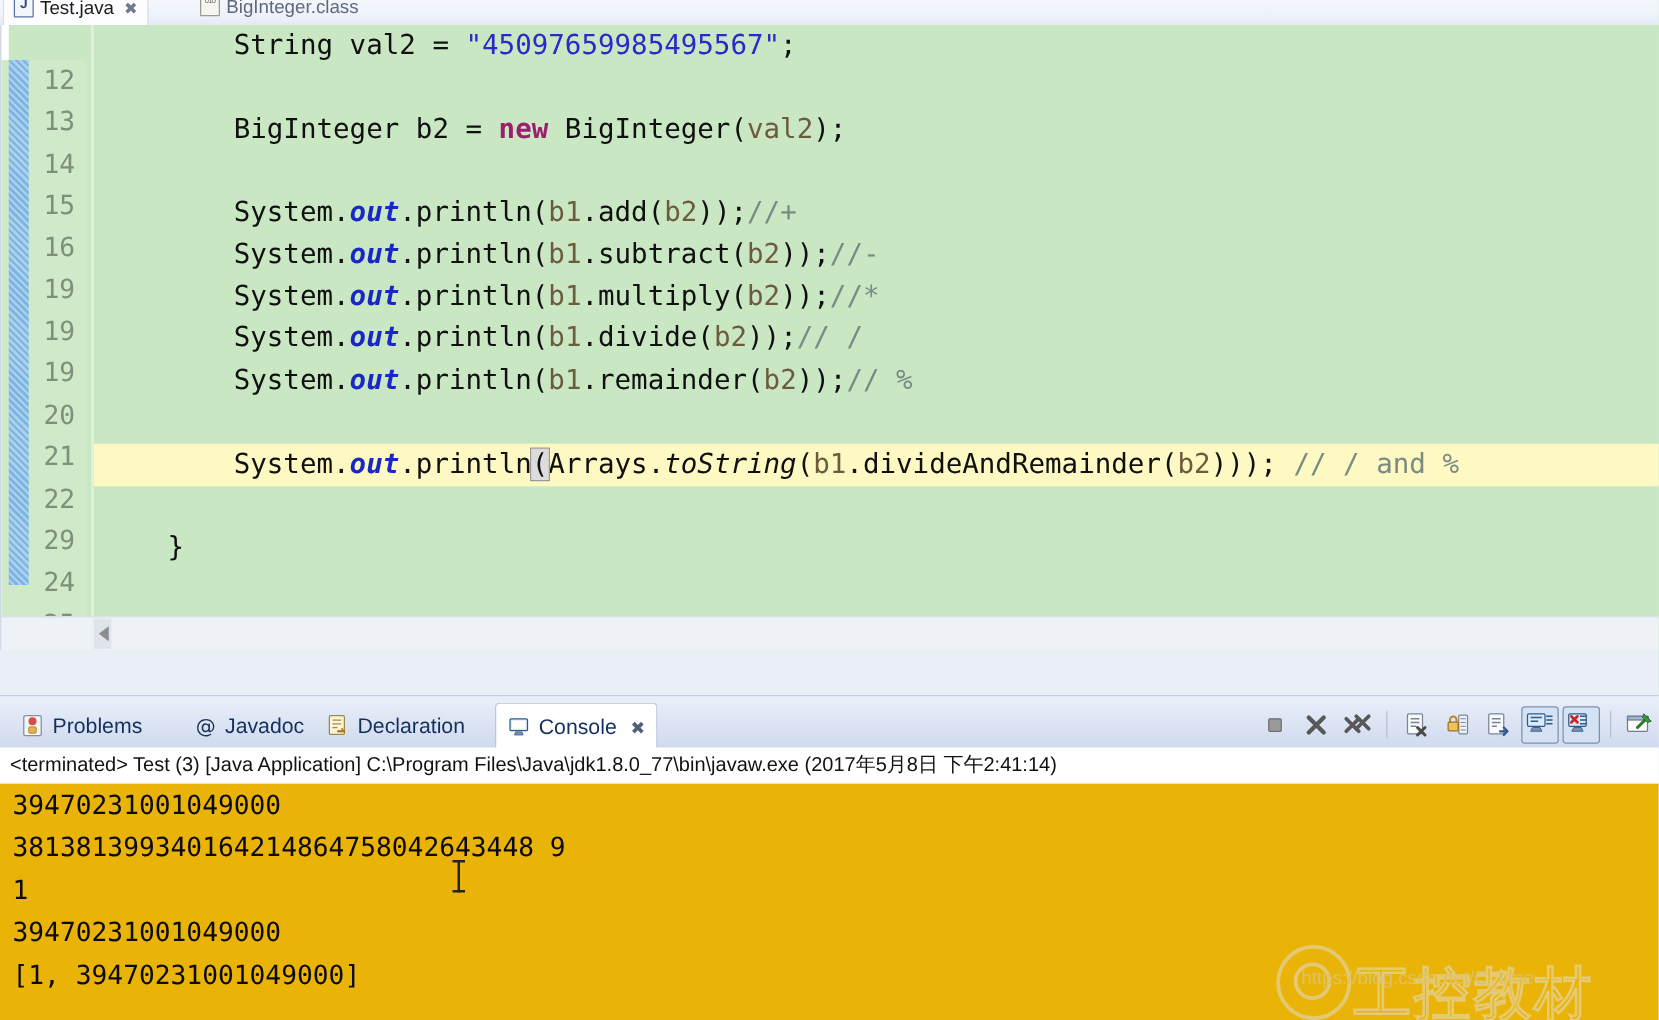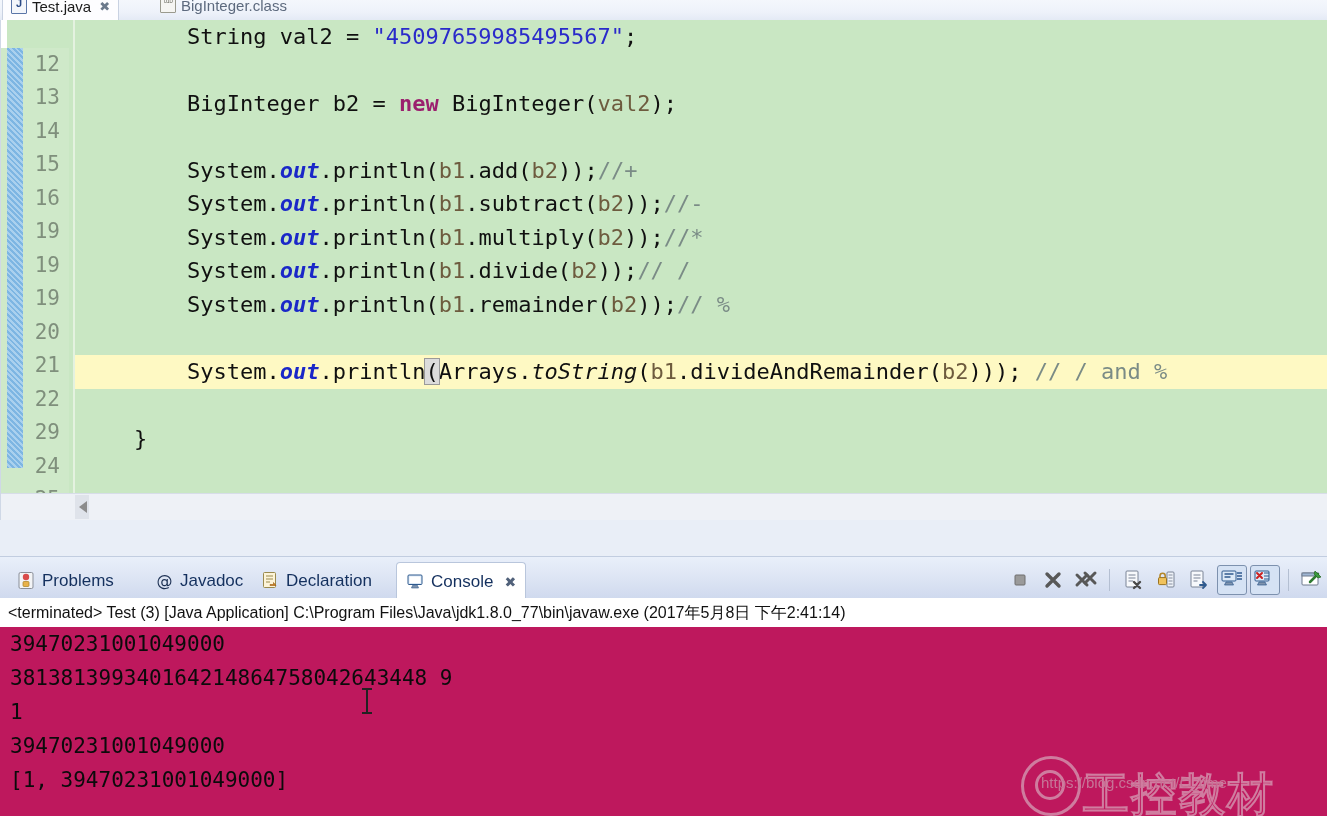--- a/index.html
+++ b/index.html
@@ -146,21 +146,21 @@
   .tsep{width:1px;height:22px;background:#b4bfd2;margin:0 5px;}
 
   .conhdr{
     position:absolute;left:0;top:42px;width:1327px;height:29px;
     background:#ffffff;border-bottom:1px solid #cfd6e2;
     font-size:16px;color:#111;line-height:29px;padding-left:8px;
     white-space:nowrap;overflow:hidden;
   }
   .conout{
     position:absolute;left:0;top:71px;width:1327px;bottom:0;
-    background:#be185d;overflow:hidden;
+    background:#eab308;overflow:hidden;
   }
   .ol{
     font-family:"DejaVu Sans Mono","Liberation Mono",monospace;
     font-size:21px;color:#0b0b0b;line-height:34px;
     padding-left:10px;white-space:pre;
   }
   .ibeam{
     position:absolute;left:362px;top:688px;width:10px;height:26px;
     pointer-events:none;
   }

